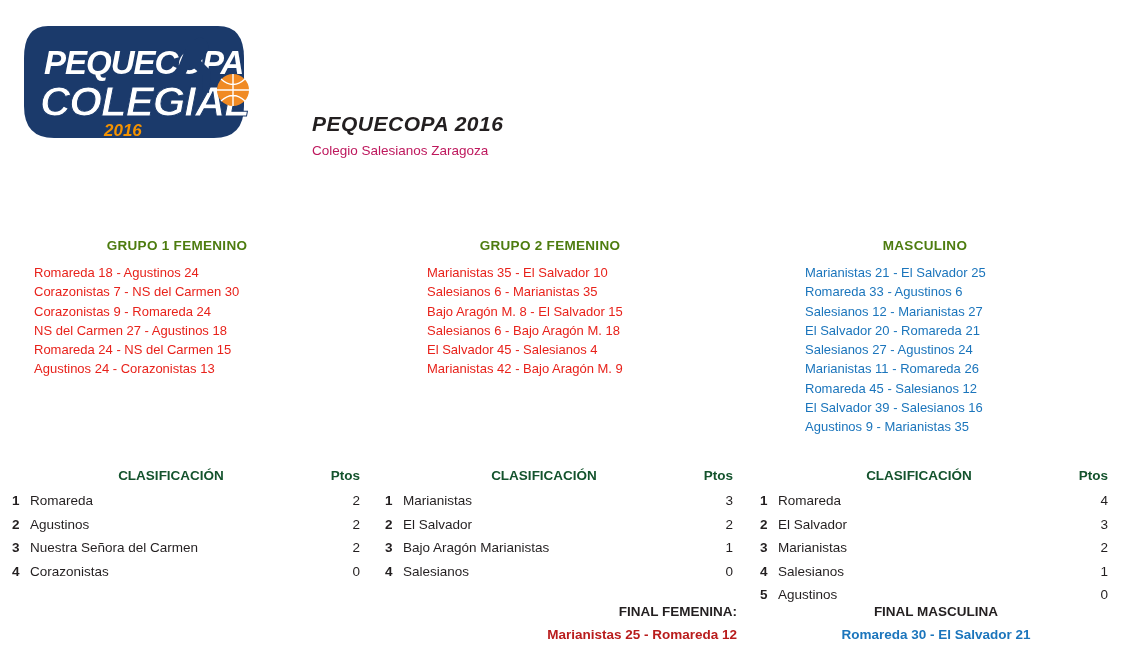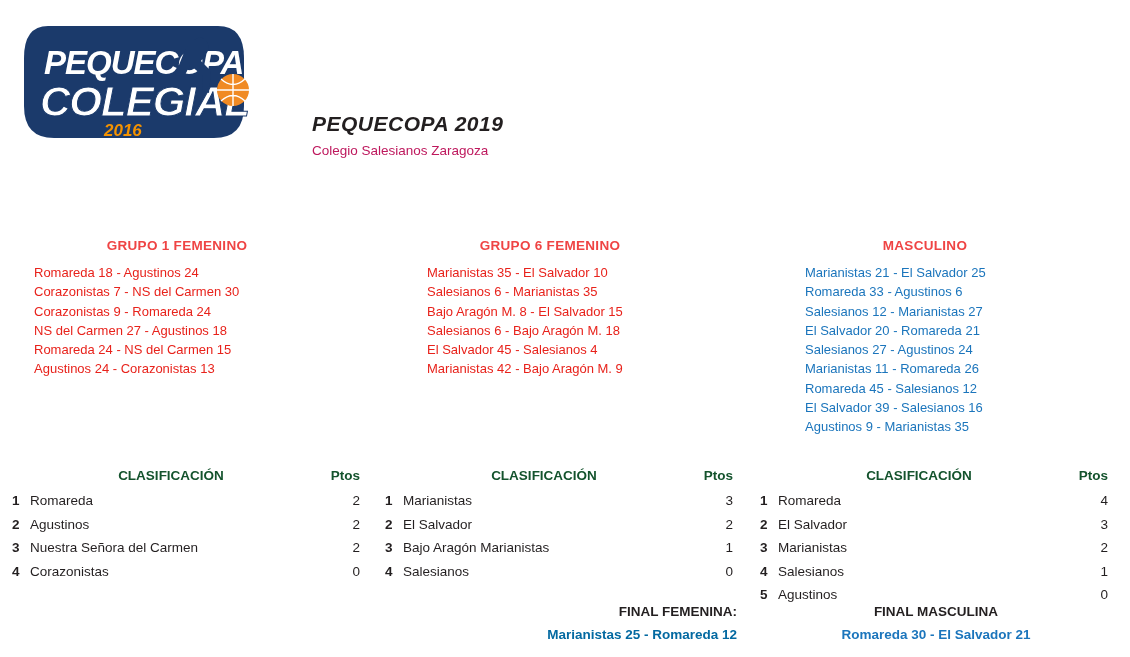--- a/index.html
+++ b/index.html
@@ -59,21 +59,21 @@
     top: 0;
   }
   .res-col.c1 { left: 12px;  width: 330px; }
   .res-col.c2 { left: 385px; width: 330px; }
   .res-col.c3 { left: 760px; width: 330px; }
 
   .group-title {
     text-align: center;
     font-size: 13.5px;
     font-weight: bold;
-    color: #ef4444;
+    color: #4d7c0f;
     letter-spacing: 0.3px;
     margin-bottom: 10px;
   }
   .match {
     font-size: 13px;
     font-weight: normal;
     line-height: 19.3px;
     white-space: nowrap;
   }
   .fem .match { color: #e8221b; }
@@ -131,21 +131,21 @@
   .final .final-title {
     font-size: 13.5px;
     font-weight: bold;
     color: #231f20;
     margin-bottom: 8px;
   }
   .final .final-score {
     font-size: 13.5px;
     font-weight: bold;
   }
-  .final.fem .final-score  { color: #0369a1; }
+  .final.fem .final-score  { color: #b91c1c; }
   .final.masc .final-score { color: #1b75bc; }
 </style>
 </head>
 <body>
 
 <div class="logo">
   <svg width="232" height="128" viewBox="0 0 232 128" xmlns="http://www.w3.org/2000/svg">
 
     <path d="M30 8 H200 Q226 8 226 40 V88 Q226 120 196 120 H36 Q6 120 6 88 V40 Q6 8 30 8 Z" fill="#1b3a6b"></path>
 
@@ -158,40 +158,40 @@
     <text x="86" y="118" font-family="Liberation Sans, sans-serif" font-size="17" font-style="italic" font-weight="bold" fill="#f39200">2016</text>
 
     <path d="M176 22 q8 -6 13 2 q4 8 -2 13 l-4 6 l10 10 l-2 22 l-6 -2 l-1 -16 l-12 -10 l-6 12 l-9 -2 l8 -20 q3 -9 11 -15 Z" fill="#1b3a6b"></path>
 
     <circle cx="215" cy="72" r="16" fill="#f08a24"></circle>
     <path d="M199 72 h32 M215 56 v32 M203 61 q12 11 24 0 M203 83 q12 -11 24 0" stroke="#ffffff" stroke-width="1.4" fill="none"></path>
   </svg>
 </div>
 
 <div class="header">
-  <div class="title">PEQUECOPA 2019</div>
+  <div class="title">PEQUECOPA 2016</div>
   <div class="subtitle">Colegio Salesianos Zaragoza</div>
 </div>
 
 <div class="results">
 
   <div class="res-col c1 fem">
     <div class="group-title">GRUPO 1 FEMENINO</div>
     <div class="match-list">
       <div class="match">Romareda 18 - Agustinos 24</div>
       <div class="match">Corazonistas 7 - NS del Carmen 30</div>
       <div class="match">Corazonistas 9 - Romareda 24</div>
       <div class="match">NS del Carmen 27 - Agustinos 18</div>
       <div class="match">Romareda 24 - NS del Carmen 15</div>
       <div class="match">Agustinos 24 - Corazonistas 13</div>
     </div>
   </div>
 
   <div class="res-col c2 fem">
-    <div class="group-title">GRUPO 6 FEMENINO</div>
+    <div class="group-title">GRUPO 2 FEMENINO</div>
     <div class="match-list">
       <div class="match">Marianistas 35 - El Salvador 10</div>
       <div class="match">Salesianos 6 - Marianistas 35</div>
       <div class="match">Bajo Aragón M. 8 - El Salvador 15</div>
       <div class="match">Salesianos 6 - Bajo Aragón M. 18</div>
       <div class="match">El Salvador 45 - Salesianos 4</div>
       <div class="match">Marianistas 42 - Bajo Aragón M. 9</div>
     </div>
   </div>
 

